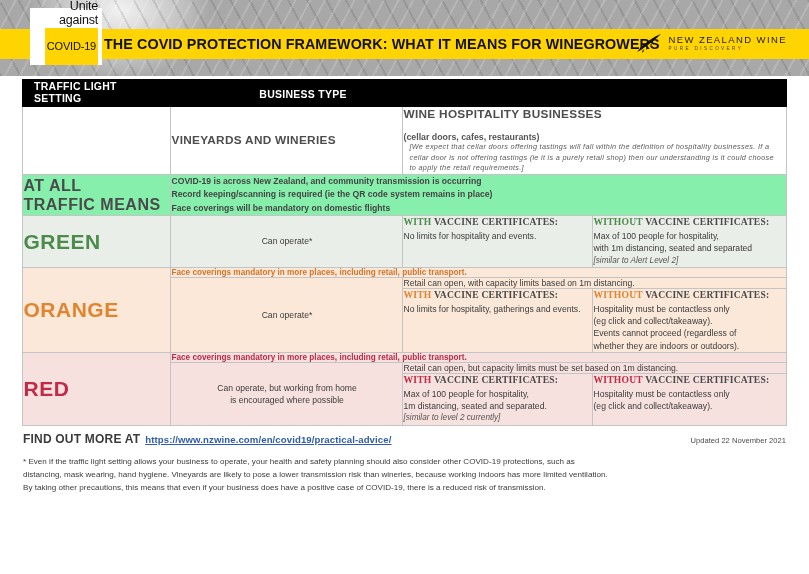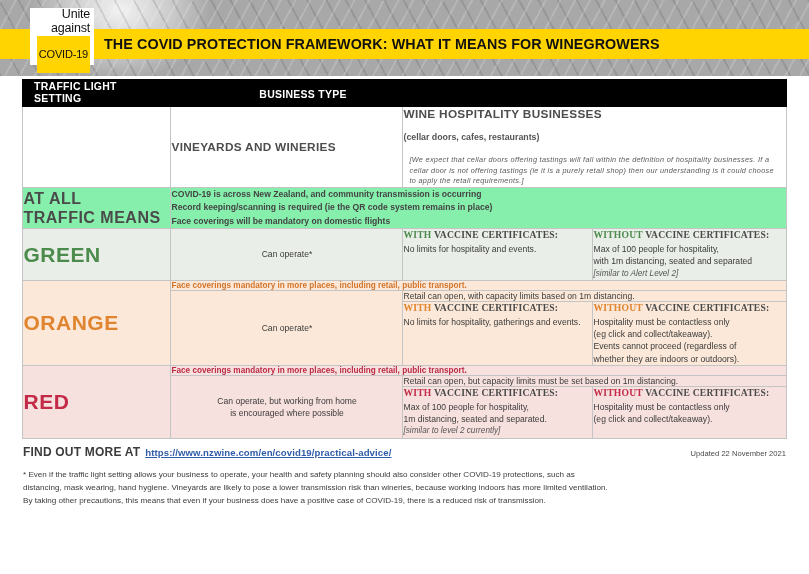--- a/index.html
+++ b/index.html
@@ -46,27 +46,27 @@
     left: 0;
     top: 29px;
     width: 809px;
     height: 30px;
     background: #ffd400;
   }
   .unite-logo {
     position: absolute;
     left: 30px;
     top: 8px;
-    width: 64px;
+    width: 72px;
     height: 57px;
     background: #ffffff;
     display: flex;
     flex-direction: column;
     align-items: flex-end;
-    justify-content: space-between;
+    justify-content: flex-end;
     padding-right: 4px;
     box-sizing: border-box;
   }
   .unite-logo .l1, .unite-logo .l2 {
     font-size: 12.5px;
     font-weight: 400;
     color: #111111;
     line-height: 13.5px;
     letter-spacing: -0.2px;
   }
@@ -179,21 +179,21 @@
     letter-spacing: 0;
     margin-top: 11px;
   }
   .colhead .note {
     font-weight: 400;
     font-style: italic;
     font-size: 7.3px;
     color: #5a5a5a;
     font-family: "Liberation Sans", sans-serif;
     line-height: 10.5px;
-    margin-top: 13px;
+    margin-top: 0;
     padding: 0 6px;
   }
 
   .setting-cell {
     text-align: center;
     font-weight: 700;
     font-family: "Liberation Sans Narrow", "Liberation Sans", sans-serif;
     letter-spacing: 0.5px;
     line-height: 19px;
   }
@@ -298,20 +298,41 @@
   <div class="yellow-band"></div>
 
   <div class="unite-logo">
     <span class="l1">Unite</span>
     <span class="l2">against</span>
     <span class="l3">COVID-19</span>
   </div>
 
   <div class="banner-title">THE COVID PROTECTION FRAMEWORK: WHAT IT MEANS FOR WINEGROWERS</div>
 
+  <div class="nzw-logo">
+    <span class="fern">
+      <svg viewBox="0 0 26 20" width="26" height="20" aria-hidden="true">
+        <g fill="#111111">
+          <path d="M1 19 C7 16 16 9 25 1 C17 4 8 10 1 19 Z"></path>
+          <path d="M6 16 L3 18 L5 14 Z"></path>
+          <path d="M10 13 L7 15 L9 11 Z"></path>
+          <path d="M14 10 L11 12 L13 8 Z"></path>
+          <path d="M18 7 L15 9 L17 5 Z"></path>
+          <path d="M21.5 4.5 L19 6 L20.5 3 Z"></path>
+          <path d="M8 18 L6 20 L7 16 Z"></path>
+          <path d="M12 15 L10 17 L11 13 Z"></path>
+          <path d="M16 12 L14 14 L15 10 Z"></path>
+        </g>
+      </svg>
+    </span>
+    <span class="nzw-text">
+      <div class="t1">NEW ZEALAND WINE</div>
+      <div class="t2">PURE DISCOVERY</div>
+    </span>
+  </div>
 </div>
 
 <table class="table">
   <colgroup>
     <col style="width:148px">
     <col style="width:232px">
     <col style="width:190px">
     <col style="width:193px">
   </colgroup>
 

